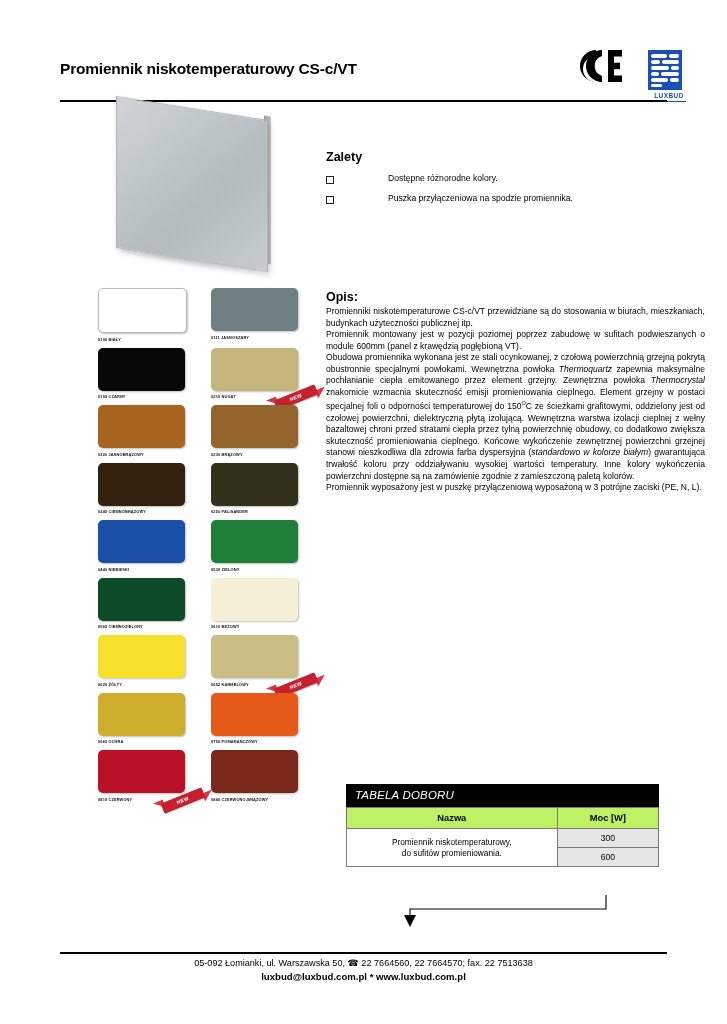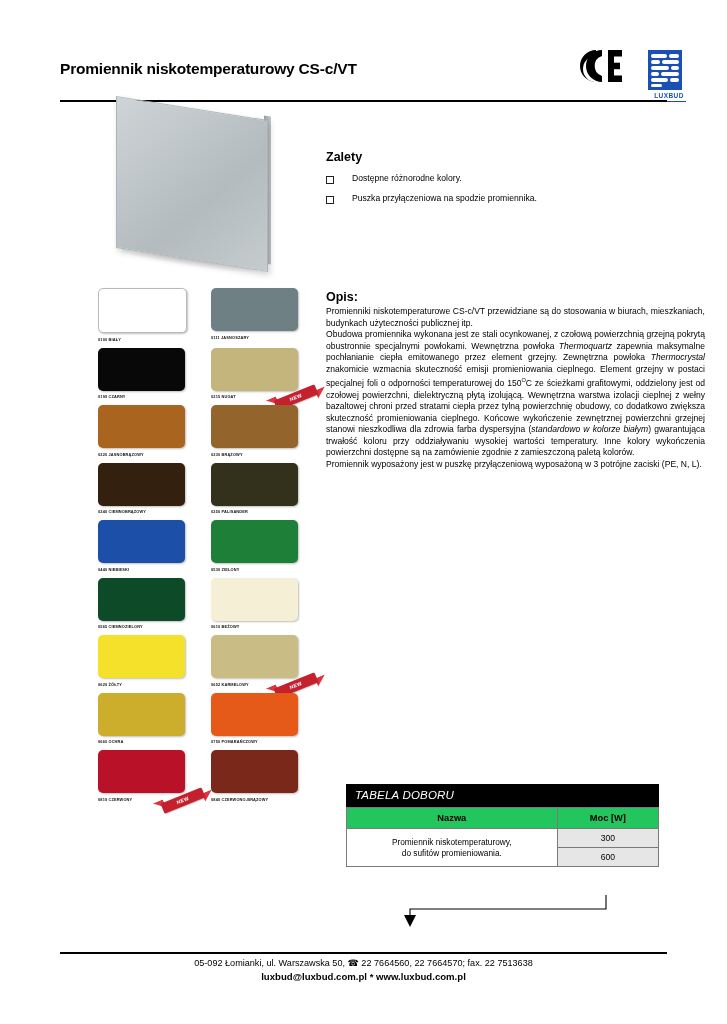--- a/index.html
+++ b/index.html
@@ -85,21 +85,21 @@
   .new-tail-l,.new-tail-r{
     position:absolute;width:11px;height:9px;background:#e0333f;
     transform:rotate(-22deg);
   }
   .new-tail-l{left:-7px;top:11px;clip-path:polygon(0 0,100% 0,100% 100%);}
   .new-tail-r{right:-7px;top:1px;clip-path:polygon(0 0,100% 0,0 100%);}
 
   
   .zalety{position:absolute;left:326px;top:125px;width:378px;margin-top:25px;}
   .h-zalety{font-size:12.5px;font-weight:bold;margin:0 0 9px 0;}
-  .bullet-row{display:flex;align-items:center;margin-bottom:9px;}
+  .bullet-row{display:flex;align-items:center;margin-bottom:9px;gap:36px;}
   .bullet-box{
     width:6px;height:6px;border:1.1px solid #222;margin:3px 18px 0 0;
     flex:0 0 auto;
   }
   .bullet-text{font-size:8.6px;line-height:11px;}
 
   .opis{position:absolute;left:326px;top:290px;width:379px;}
   .h-opis{font-size:12.5px;font-weight:bold;margin:0 0 2px 0;}
   .opis p{
     margin:0;font-size:8.55px;line-height:11.55px;text-align:justify;
@@ -111,21 +111,21 @@
   .tabela{position:absolute;left:346px;top:784px;width:313px;}
   .tab-title{
     background:#000;color:#fff;font-style:italic;font-weight:normal;
     font-size:11.5px;padding:5px 9px 6px 9px;letter-spacing:0.2px;
   }
   table.doboru{border-collapse:collapse;width:313px;}
   table.doboru th,table.doboru td{
     border:0.9px solid #7a7a7a;text-align:center;
   }
   table.doboru th{
-    background:#22c55e;font-size:9.3px;font-weight:bold;padding:5px 0;
+    background:#bef264;font-size:9.3px;font-weight:bold;padding:5px 0;
   }
   td.nazwa{
     background:#fff;font-size:8.3px;line-height:11px;padding:4px 6px;width:206px;
   }
   td.moc{background:#e6e6e6;font-size:8.6px;padding:4px 0;width:106px;}
 
   .pointer{position:absolute;left:346px;top:893px;width:313px;height:36px;}
 
   .model-line{
     position:absolute;left:388px;top:908px;white-space:nowrap;
@@ -319,20 +319,21 @@
     </div>
     <div class="bullet-row">
       <span class="bullet-box"></span>
       <span class="bullet-text">Puszka przyłączeniowa na spodzie promiennika.</span>
     </div>
   </div>
 
   <div class="opis">
     <h2 class="h-opis">Opis:</h2>
     <p>Promienniki niskotemperaturowe CS-c/VT przewidziane są do stosowania w biurach, mieszkaniach, budynkach użyteczności publicznej itp.</p>
+    <p>Promiennik montowany jest w pozycji poziomej poprzez zabudowę w sufitach podwieszanych o module 600mm (panel z krawędzią pogłębioną VT).</p>
     <p>
       <span>Obudowa  promiennika wykonana jest ze stali ocynkowanej, z czołową powierzchnią grzejną pokrytą obustronnie specjalnymi powłokami. Wewnętrzna powłoka </span><em>Thermoquartz</em><span> zapewnia maksymalne pochłanianie ciepła emitowanego przez element grzejny. Zewnętrzna powłoka </span><em>Thermocrystal</em><span> znakomicie wzmacnia skuteczność emisji promieniowania cieplnego. Element grzejny w postaci specjalnej foli o odporności temperaturowej do 150</span><sup>O</sup><span>C ze ścieżkami grafitowymi, oddzielony jest od czołowej powierzchni, dielektryczną płytą izolującą. Wewnętrzna warstwa izolacji cieplnej z wełny bazaltowej chroni przed stratami ciepła przez tylną powierzchnię obudowy, co dodatkowo zwiększa skuteczność promieniowania cieplnego. Końcowe wykończenie zewnętrznej powierzchni grzejnej stanowi nieszkodliwa dla zdrowia farba dyspersyjna (</span><em>standardowo w kolorze białym</em><span>) gwarantująca trwałość koloru przy oddziaływaniu wysokiej wartości temperatury. Inne kolory wykończenia powierzchni dostępne są na zamówienie zgodnie z zamieszczoną paletą kolorów.</span>
     </p>
     <p>Promiennik wyposażony jest w puszkę przyłączeniową wyposażoną w 3 potrójne zaciski (PE, N, L).</p>
   </div>
 
   <div class="tabela">
     <div class="tab-title">TABELA DOBORU</div>
     <table class="doboru">
       <thead>

